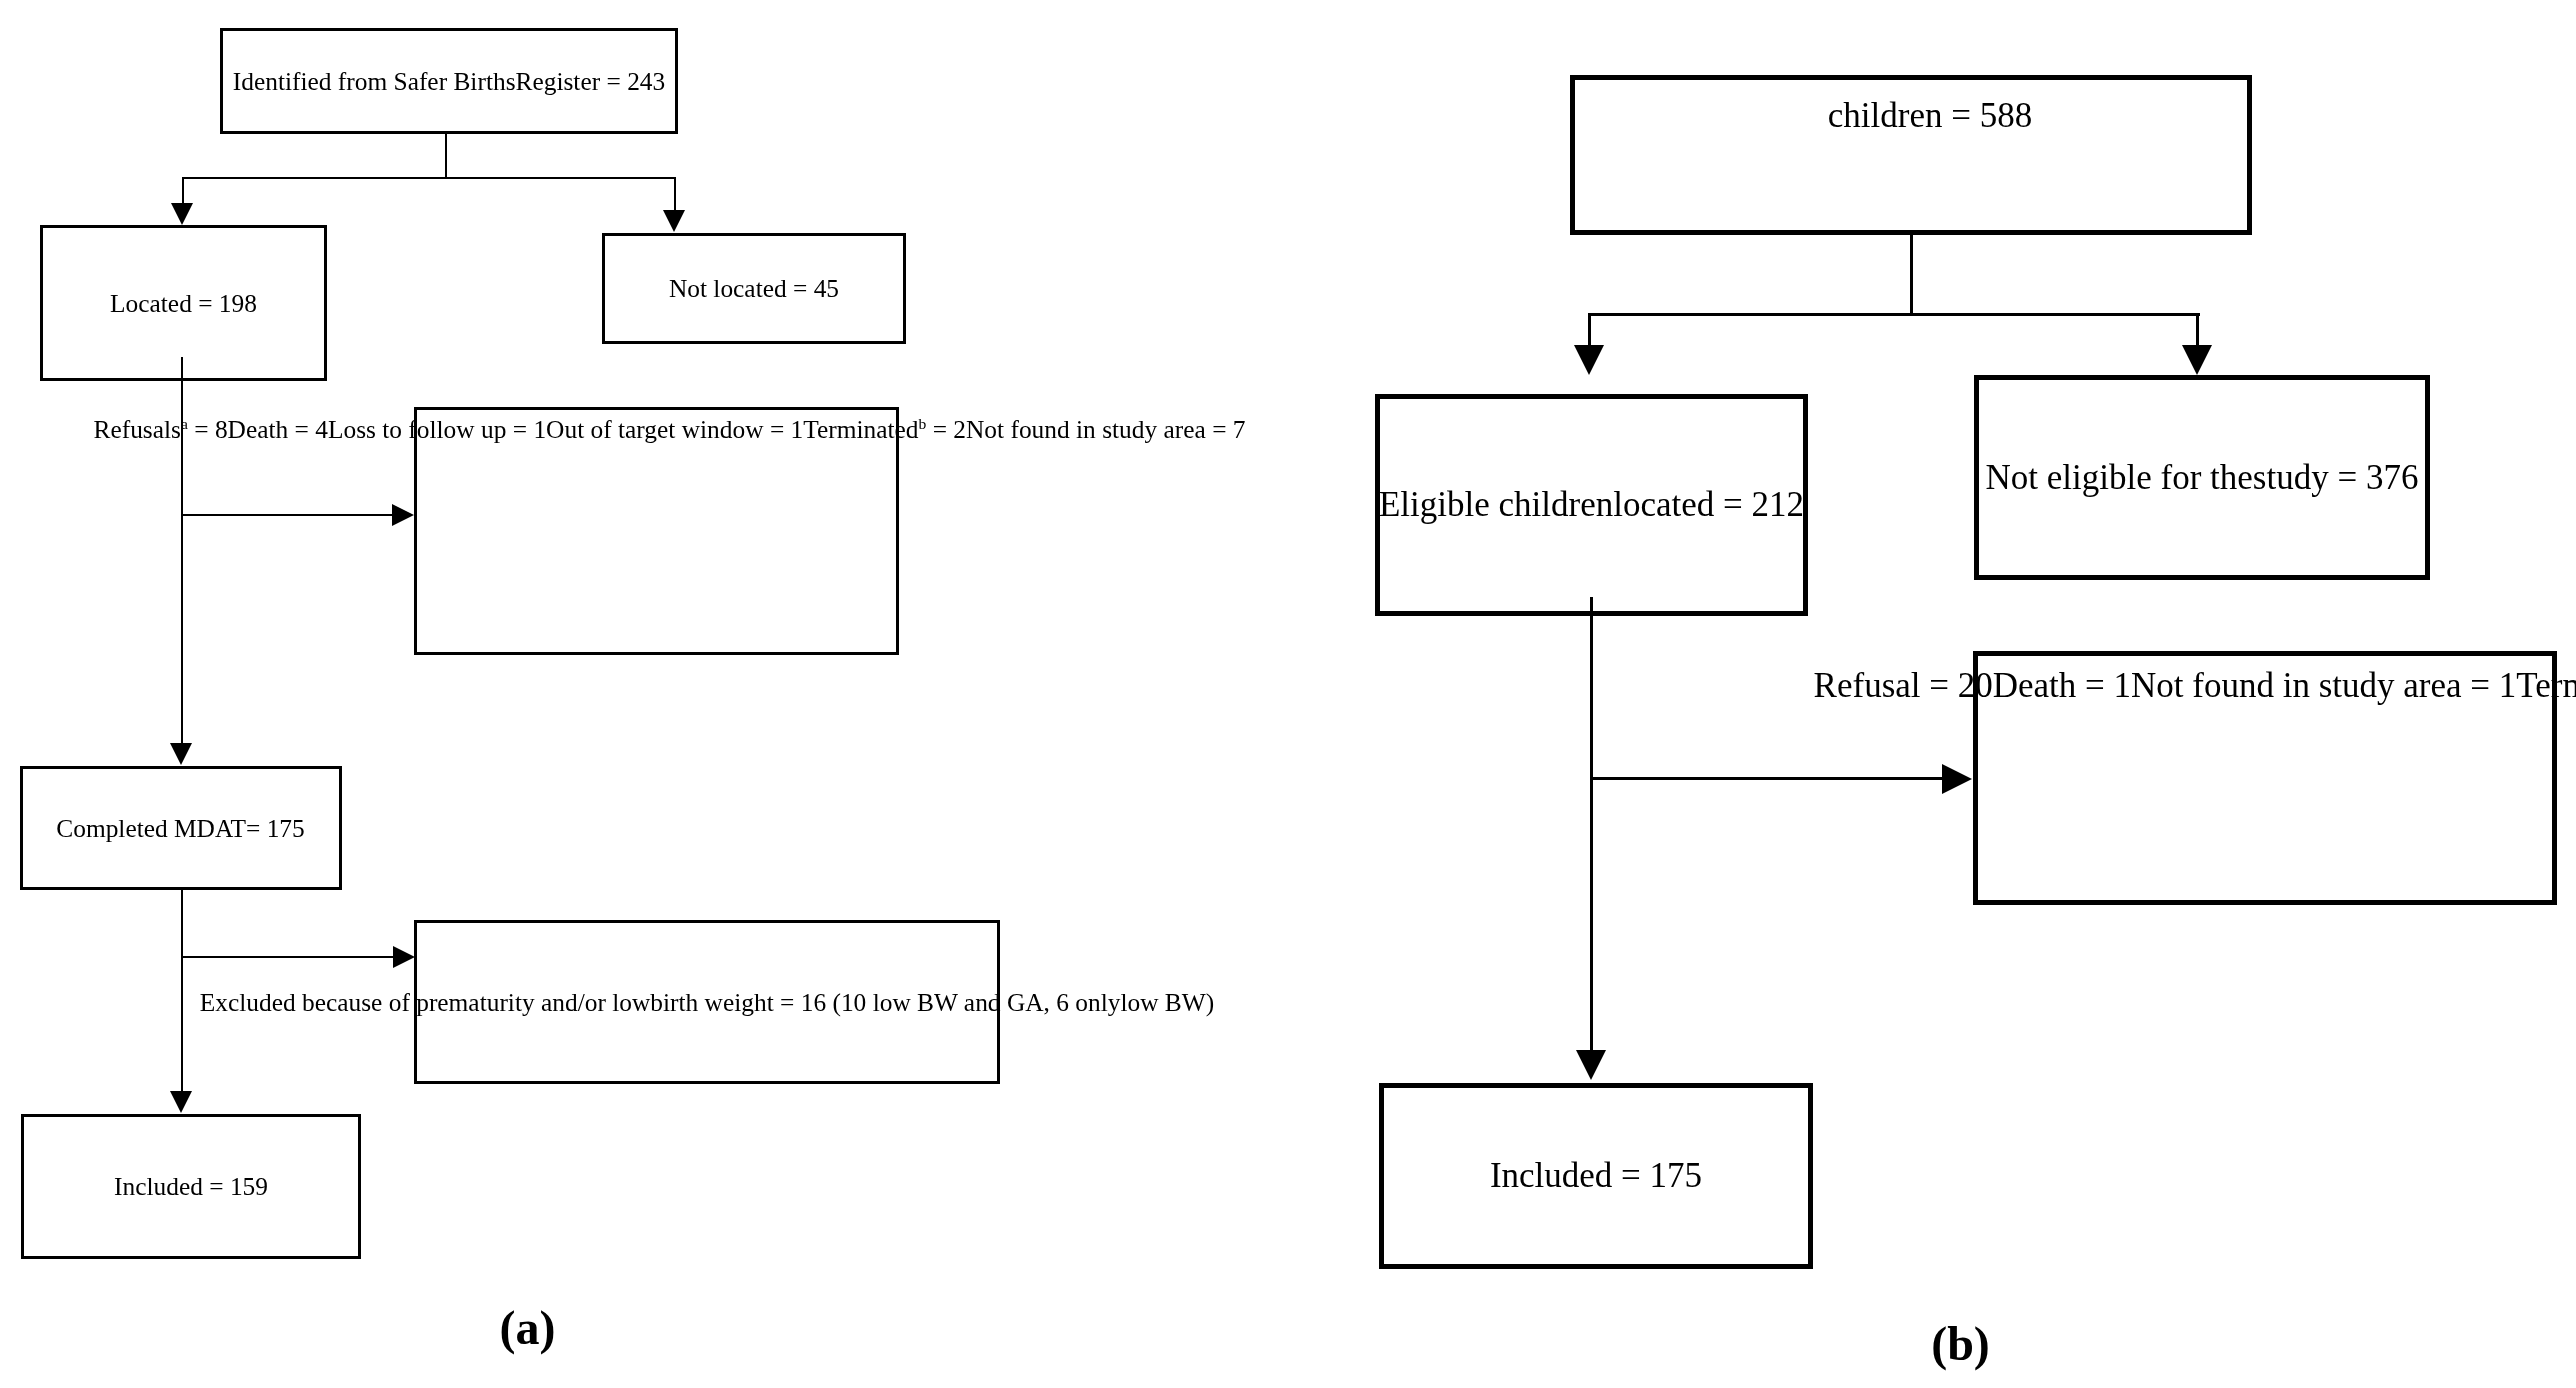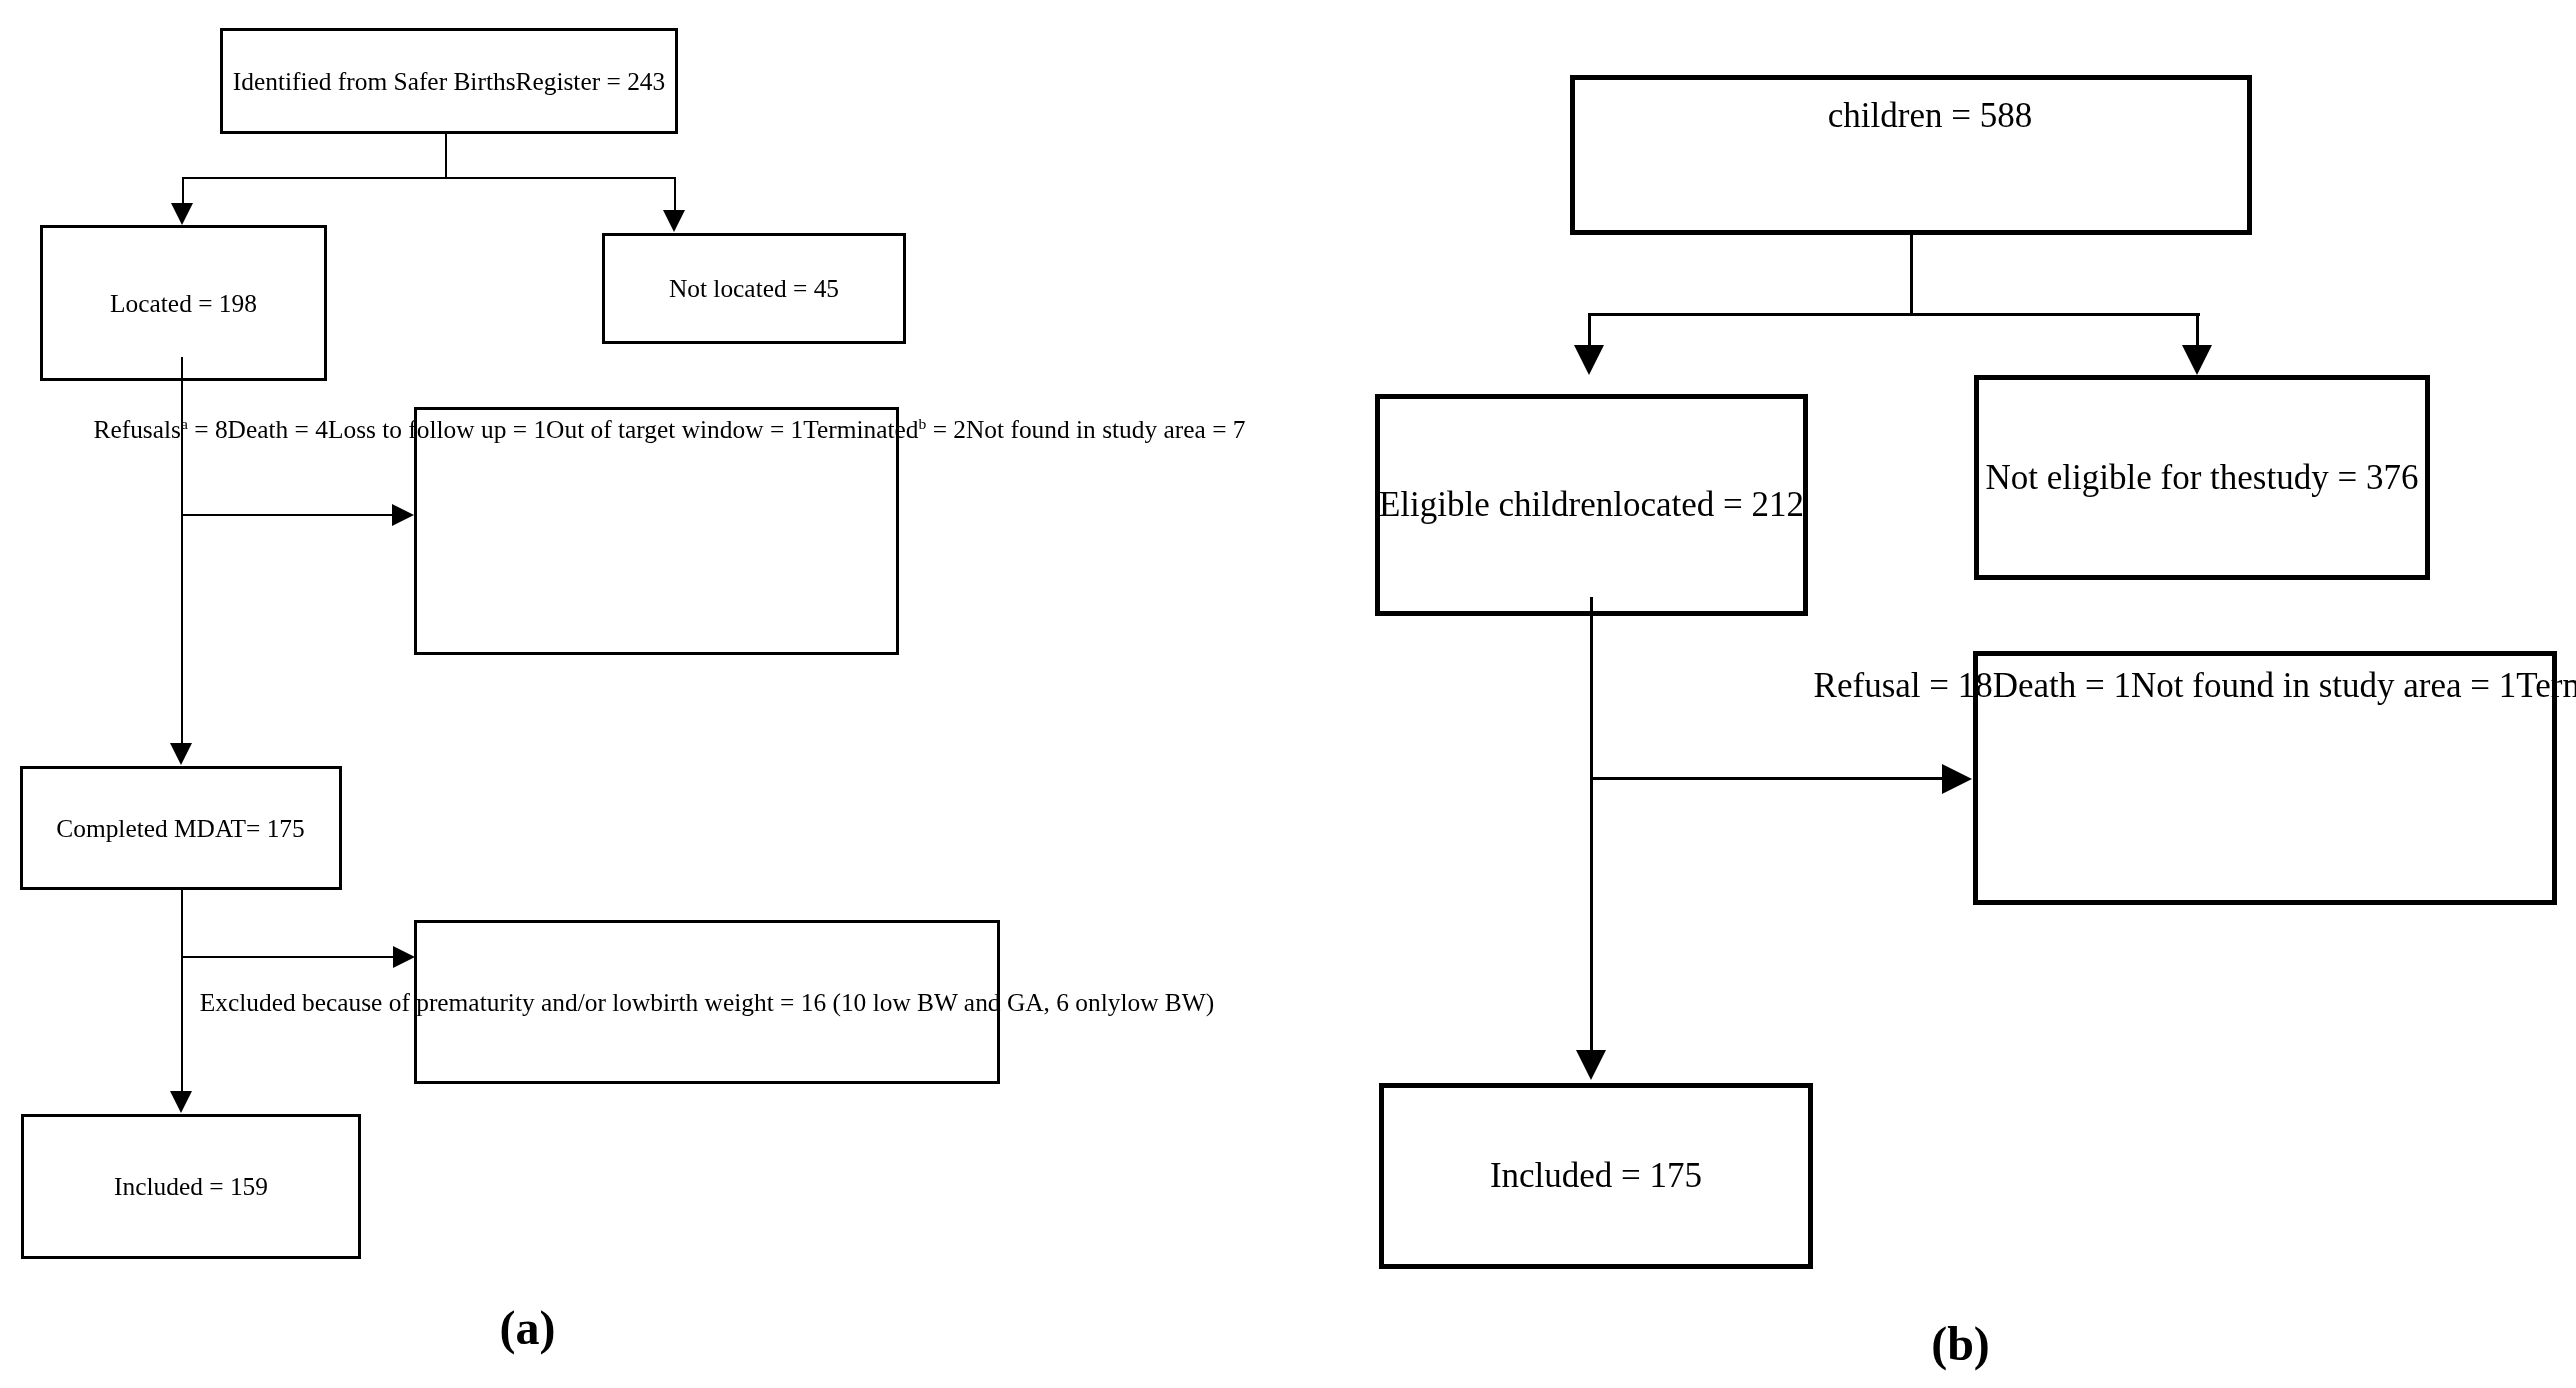--- a/index.html
+++ b/index.html
@@ -177,21 +177,21 @@
     <div class="box bxB3">
       <div class="ln">Not eligible for the</div>
       <div class="ln">study = 376</div>
     </div>
 
     <div class="lnv vlB2"></div>
     <div class="lnh brB"></div>
     <div class="arB arB4"></div>
 
     <div class="box bxB4 left-align">
-      <div class="ln">Refusal = 18</div>
+      <div class="ln">Refusal = 20</div>
       <div class="ln">Death = 1</div>
       <div class="ln">Not found in study area = 1</div>
       <div class="ln">Terminated = 16</div>
     </div>
 
     <div class="adB adB5"></div>
 
     <div class="box bxB5">
       <div class="ln">Included = 175</div>
     </div>

